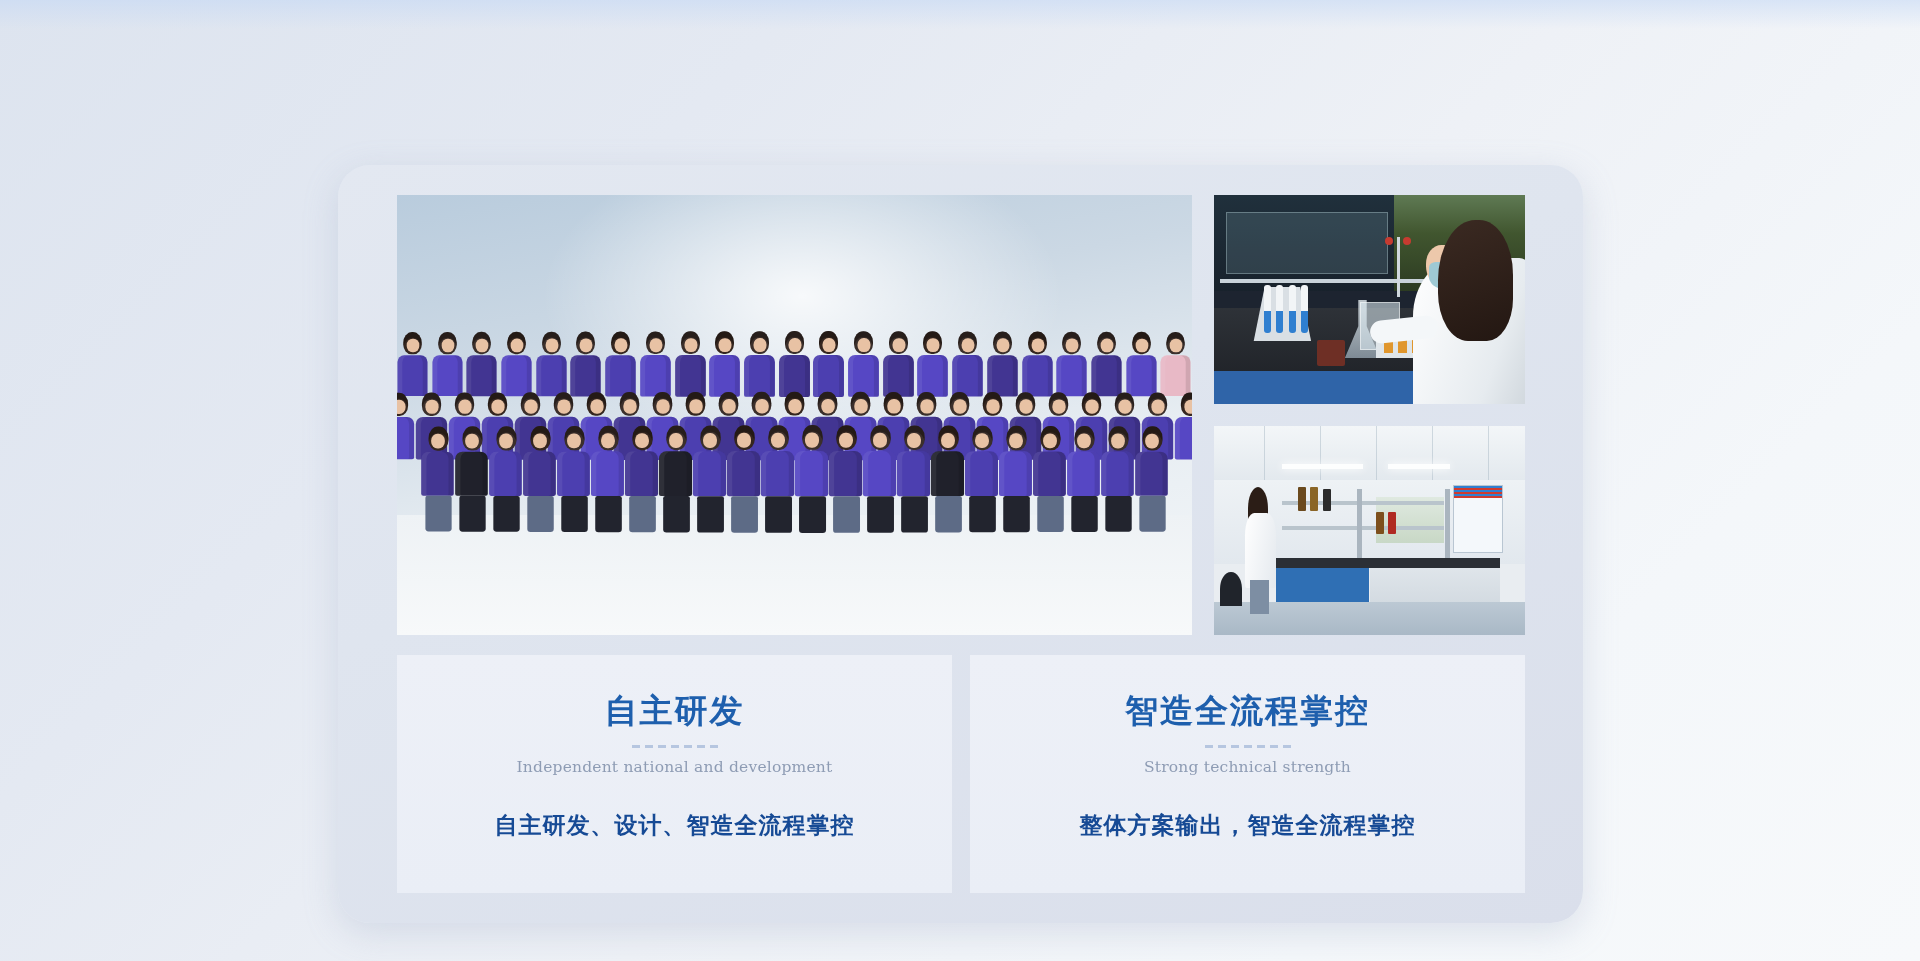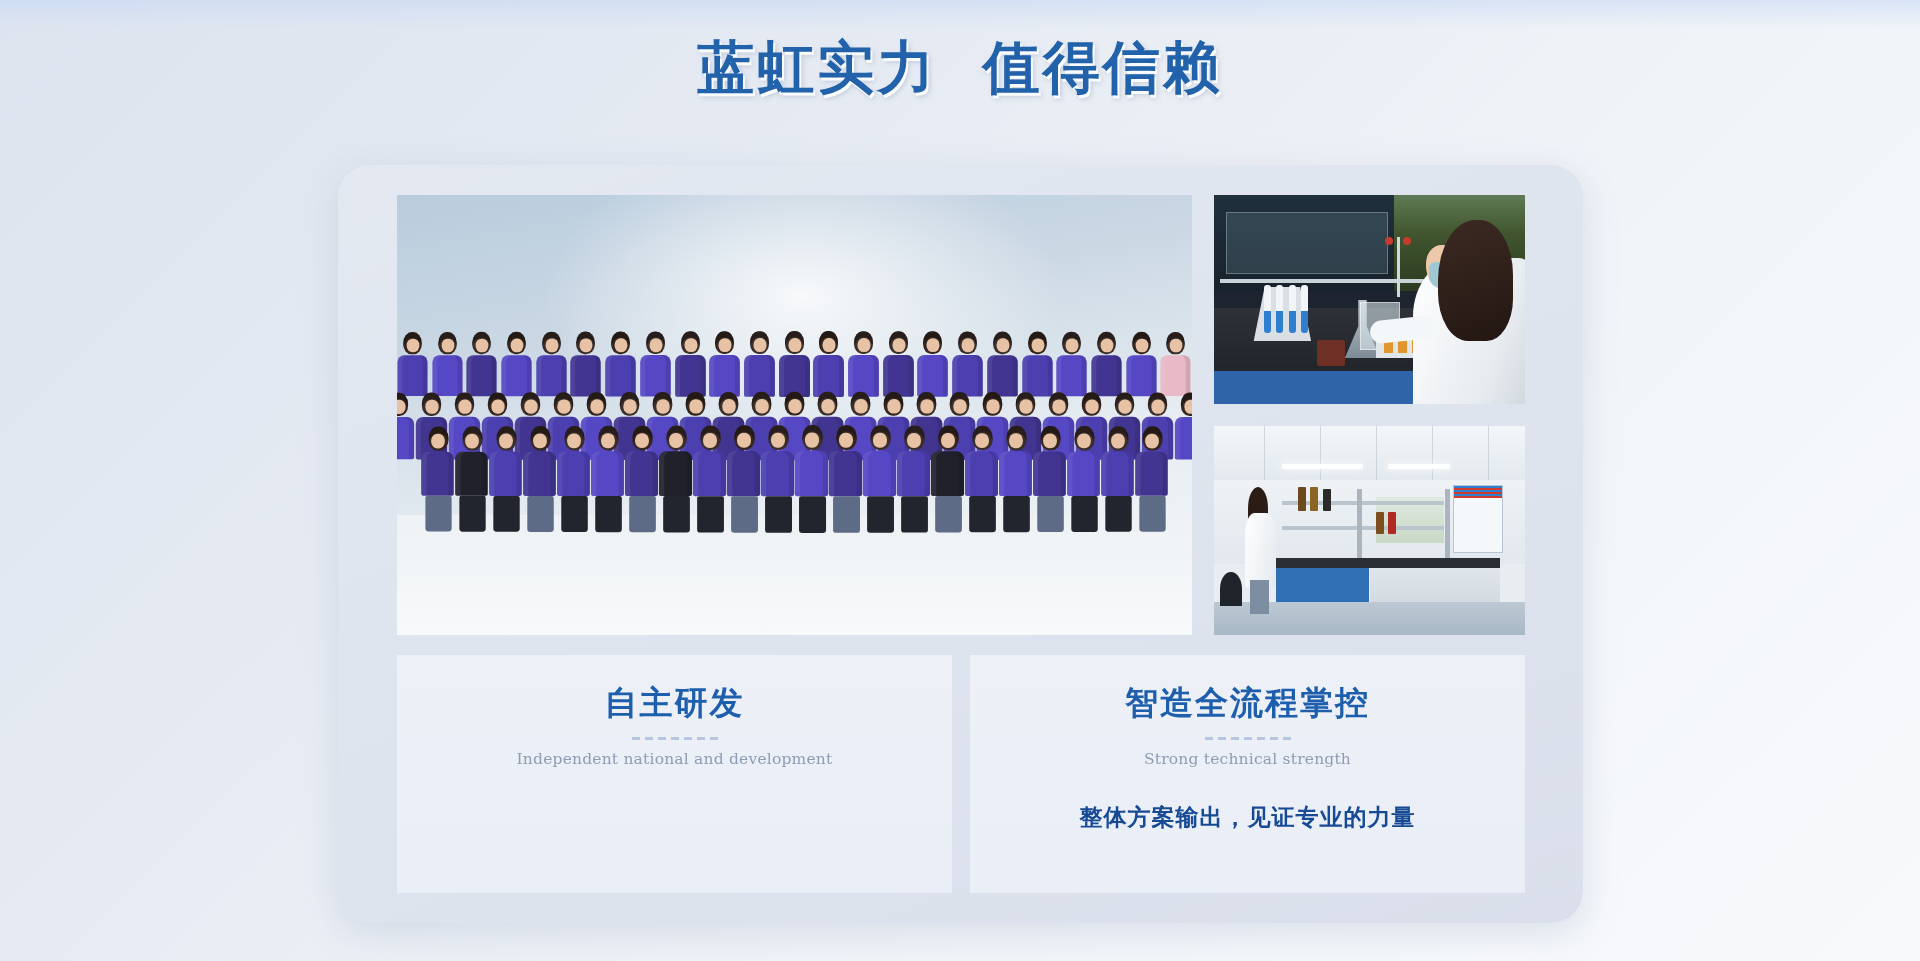--- a/index.html
+++ b/index.html
@@ -180,21 +180,21 @@
   .cards {
     position:absolute;
     left:59px; bottom:30px;
     width:1128px; height:238px;
     display:flex; gap:18px;
   }
   .card {
     flex:1;
     background:linear-gradient(180deg,#edf0f7 0%,#eaeef6 100%);
     display:flex; flex-direction:column; align-items:center;
-    padding-top:28px;
+    padding-top:36px;
   }
   .card-title {
     font-family:"DejaVu Serif", serif;
     font-size:33px; font-weight:bold; color:#1e5fad;
     letter-spacing:2px; line-height:1.2;
   }
   .dash { margin:14px 0 10px; display:flex; gap:5px; }
   .dash i { width:8px; height:3px; background:#b6c6e0; display:block; }
   .card-en { font-size:15.5px; color:#8e9cb4; letter-spacing:.2px;
     font-family:"DejaVu Serif", serif; }
@@ -202,21 +202,20 @@
     margin-top:30px; text-align:center;
     font-family:"DejaVu Serif", serif;
     font-size:23px; font-weight:bold; color:#164a95;
     line-height:1.65; letter-spacing:1px;
   }
 </style>
 </head>
 <body>
 
 <div class="header">
-  <div class="main-title">蓝虹实力  值得信赖</div>
 </div>
 
 <div class="panel">
 
   <div class="media">
 
     <div class="photo-main">
       <div class="gp-glow"></div>
       <div class="gp-floor"></div>
       <div class="gp-rows">
@@ -756,34 +755,35 @@
         <i></i>
           <i></i>
           <i></i>
           <i></i>
           <i></i>
           <i></i>
           <i></i>
       </div>
       <div class="card-en">Independent national and development</div>
       <div class="card-body">
+        <div>自主研发、设计、智造全流程掌控</div>
       </div>
     </div>
 
     <div class="card">
       <div class="card-title">智造全流程掌控</div>
       <div class="dash">
         <i></i>
           <i></i>
           <i></i>
           <i></i>
           <i></i>
           <i></i>
           <i></i>
       </div>
       <div class="card-en">Strong technical strength</div>
       <div class="card-body">
-        <div>整体方案输出，见证专业的力量</div>
+        <div>整体方案输出，智造全流程掌控</div>
       </div>
     </div>
 
   </div>
 </div>
 
 </body></html>

